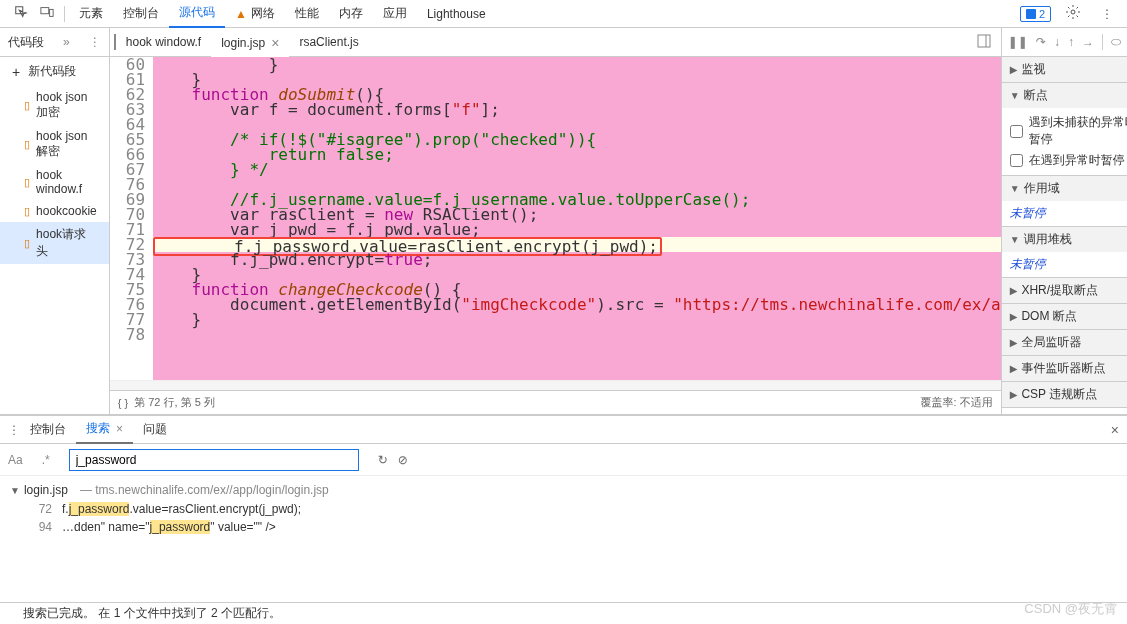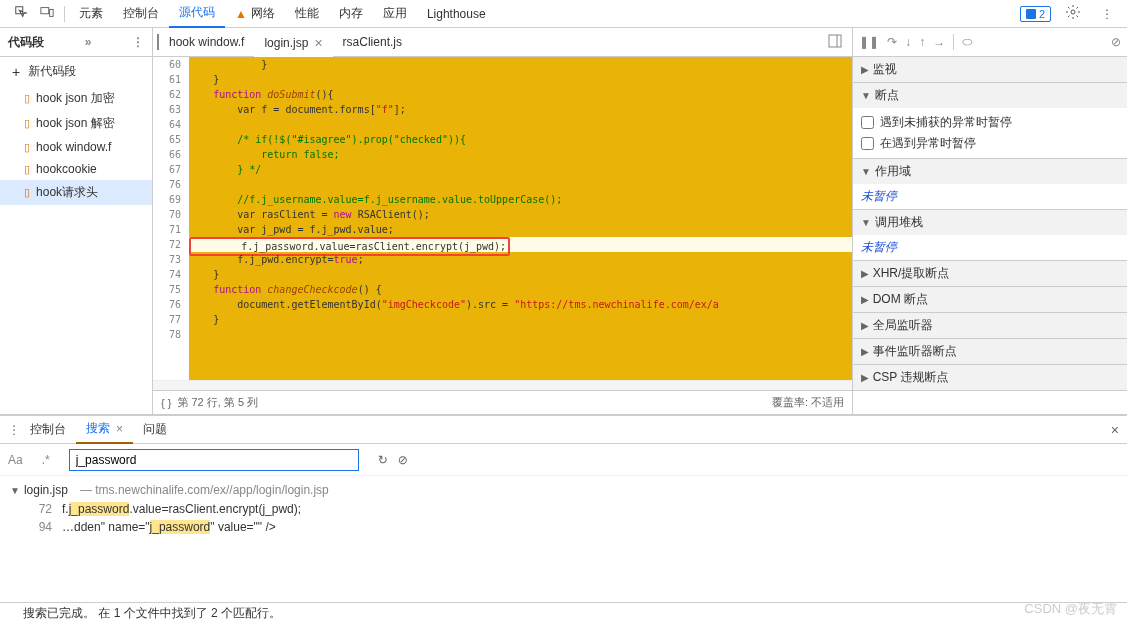--- a/index.html
+++ b/index.html
@@ -13,39 +13,39 @@
     .tab-item.active { color: #1a73e8; border-bottom: 2px solid #1a73e8; }
     .tab-item .warn { color: #e37400; margin-right: 4px; }
     .top-right { margin-left: auto; display: flex; align-items: center; gap: 8px; }
     .badge { border: 1px solid #1a73e8; color: #1a73e8; padding: 1px 5px; border-radius: 2px; font-size: 11px; display: flex; align-items: center; gap: 3px; }
     
     
     .main-area { display: flex; height: calc(100% - 28px - 210px); }
     
     
     .sidebar { width: 153px; border-right: 1px solid #ccc; }
-    .sidebar-header { height: 29px; border-bottom: 1px solid #ccc; display: flex; align-items: center; padding: 0 8px; justify-content: space-between; font-weight: bold; }
+    .sidebar-header { height: 29px; border-bottom: 1px solid #ccc; display: flex; align-items: center; padding: 0 8px; justify-content: space-between; }
     .sidebar-header .chev { color: #888; }
     .new-snippet { display: flex; align-items: center; padding: 6px 12px; cursor: pointer; }
     .new-snippet .plus { margin-right: 8px; font-size: 14px; }
     .snippet-list { }
     .snippet-item { display: flex; align-items: center; padding: 4px 12px 4px 24px; cursor: pointer; }
     .snippet-item.selected { background: #dbeafe; }
     .snippet-item .file-icon { color: #e37400; margin-right: 6px; font-size: 11px; }
     
     
     .editor-area { flex: 1; display: flex; flex-direction: column; border-right: 1px solid #ccc; }
     .editor-tabs { height: 29px; border-bottom: 1px solid #ccc; display: flex; align-items: center; padding: 0 4px; }
     .editor-tabs .tab { padding: 0 10px; height: 29px; display: flex; align-items: center; cursor: pointer; gap: 6px; }
     .editor-tabs .tab.active { background: #fff; border-top: 2px solid transparent; }
     .editor-tabs .tab .close { color: #888; font-size: 14px; }
     .editor-tabs .sq-icon { border: 1px solid #888; width: 14px; height: 14px; }
     .editor-tabs .right-icons { margin-left: auto; display: flex; gap: 6px; align-items: center; padding-right: 6px; }
     
-    .code-editor { flex: 1; display: flex; font-family: Consolas, monospace; font-size: 10px; overflow: hidden; background: #eab308; }
+    .code-editor { flex: 1; display: flex; font-family: Consolas, monospace; font-size: 16px; overflow: hidden; background: #f9a8d4; }
     .gutter { background: #fff; color: #888; text-align: right; padding: 0 8px 0 16px; user-select: none; }
     .gutter .ln { height: 15px; line-height: 15px; }
     .code-lines { flex: 1; }
     .code-lines .line { height: 15px; line-height: 15px; white-space: pre; }
     .code-lines .highlight-line { background: #fffde7; }
     .kw { color: #aa0d91; }
     .str { color: #c41a16; }
     .com { color: #007400; }
     .fn { font-style: italic; }
     .nm { color: #994500; }
@@ -64,21 +64,21 @@
     .accordion-header { padding: 4px 8px; background: #f2f2f2; display: flex; align-items: center; cursor: pointer; }
     .accordion-header .arrow { margin-right: 4px; color: #666; font-size: 10px; }
     .accordion-content { padding: 4px 8px; font-size: 12px; }
     .accordion-content.paused { color: #1d4ed8; font-style: italic; }
     .checkbox-row { display: flex; align-items: center; gap: 6px; padding: 2px 0; }
     
     
     .bottom-drawer { height: 210px; border-top: 2px solid #ccc; display: flex; flex-direction: column; }
     .drawer-tabs { height: 28px; border-bottom: 1px solid #ccc; display: flex; align-items: center; padding: 0 8px; }
     .drawer-tabs .dtab { padding: 0 10px; cursor: pointer; height: 28px; display: flex; align-items: center; }
-    .drawer-tabs .dtab.active { border-bottom: 2px solid #a16207; color: #1a73e8; }
+    .drawer-tabs .dtab.active { border-bottom: 2px solid #737373; color: #1a73e8; }
     .drawer-tabs .close-x { margin-left: auto; cursor: pointer; color: #666; font-size: 14px; }
     .search-bar { height: 32px; display: flex; align-items: center; padding: 0 8px; gap: 19px; border-bottom: 1px solid #eee; }
     .search-bar .mode { color: #888; cursor: pointer; }
     .search-input { border: 1px solid #1a73e8; padding: 3px 6px; width: 290px; font-size: 12px; outline: none; }
     .search-bar .action-icons { display: flex; gap: 10px; color: #666; }
     
     .results { flex: 1; padding: 4px 0; overflow: auto; }
     .result-file { padding: 3px 10px; display: flex; align-items: center; gap: 4px; }
     .result-file .arrow { color: #666; font-size: 10px; }
     .result-file .path { color: #888; margin-left: 8px; }

